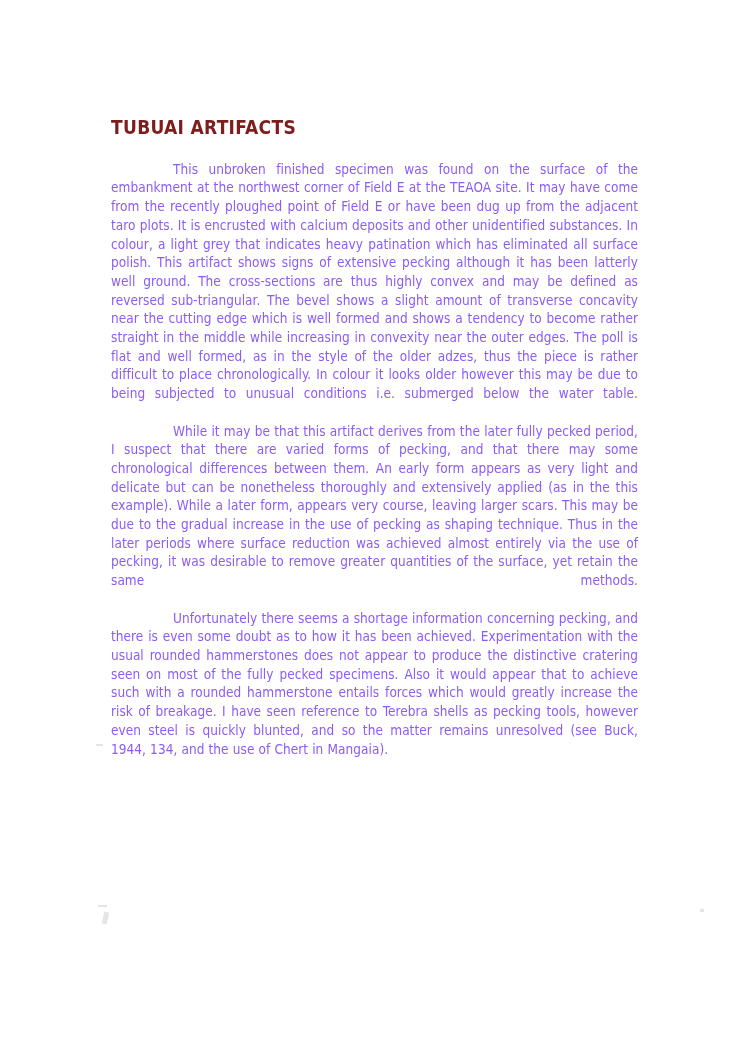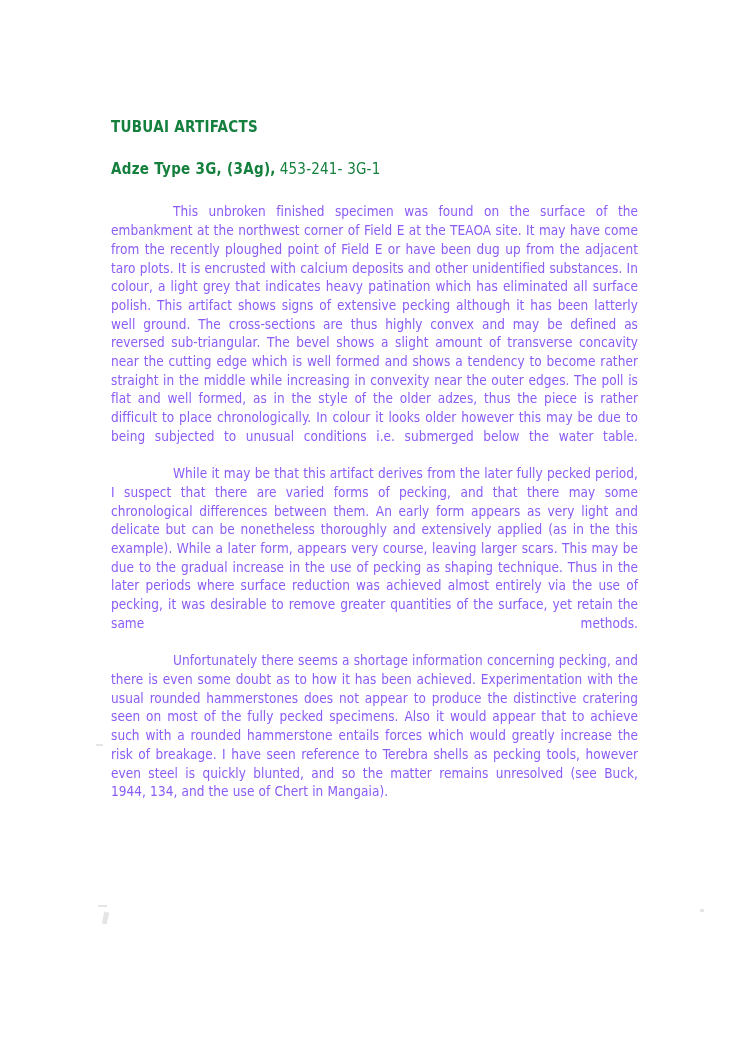--- a/index.html
+++ b/index.html
@@ -22,23 +22,23 @@
   .content {
     position: absolute;
     left: 111px;
     top: 118px;
     width: 527px;
   }
 
   
   .heading {
     font-weight: bold;
-    font-size: 15px;
+    font-size: 19px;
     line-height: 18.7px;
-    color: #15803d;
+    color: #7f1d1d;
     letter-spacing: 0.3px;
     white-space: nowrap;
   }
 
   .heading-title      { margin: 0 0 23px 0; }
   .heading-diagram    { margin: 0 0 23px 0; }
   .heading-specimen   { margin: 0 0 24px 0; }
 
   .catalog-number {
     font-weight: normal;
@@ -90,23 +90,20 @@
 </head>
 <body>
 
 <div class="page">
 
   <div class="content">
 
     <div class="heading heading-title">TUBUAI ARTIFACTS</div>
 
 
-    <div class="heading heading-specimen">
-      <span>Adze Type 3G, (3Ag),</span><span class="catalog-number">453-241- 3G-1</span>
-    </div>
 
     <p class="para">This unbroken finished specimen was found on the surface of the embankment at the northwest corner of Field E at the TEAOA site.  It may have come from the recently ploughed point of Field E or have been dug up from the adjacent taro plots.  It is encrusted with calcium deposits and other unidentified  substances.  In colour, a light grey that indicates heavy patination which has eliminated all surface polish.  This artifact shows signs of extensive pecking although it has been latterly well ground.  The cross-sections are thus highly convex and may be defined as reversed sub-triangular.  The bevel shows a slight amount of transverse concavity near the cutting edge which is well formed and shows a tendency to become rather straight in the middle while increasing in convexity near the outer edges.  The poll is flat and well formed, as in the style of the older adzes, thus the piece is rather difficult to place chronologically.  In colour it looks older however this may be due to being subjected to unusual conditions i.e. submerged below the water table.</p>
 
     <p class="para">While it may be that this artifact derives from the later fully pecked period, I suspect that there are varied forms of pecking, and that there may some chronological differences between them.  An early form appears as very light and delicate but can be nonetheless thoroughly and extensively applied (as in the this example).  While a later form, appears very course, leaving larger scars.  This may be due to the gradual increase in the use of pecking as shaping technique.  Thus in the later periods where surface reduction was achieved almost entirely via the use of pecking, it was desirable to remove greater quantities of the surface,  yet retain the same methods.</p>
 
     <p class="para para-last-natural"><span>Unfortunately there seems a shortage information concerning pecking, and there is even some doubt as to how it has been achieved. Experimentation with the usual rounded hammerstones does not appear to produce the distinctive cratering seen on most of the fully pecked specimens.  Also it would appear that to achieve such with a rounded hammerstone entails forces which would greatly increase the risk of breakage.  I have seen reference to </span><span class="species-name">Terebra</span><span> shells as pecking tools, however even steel is quickly blunted, and so the matter remains unresolved (see Buck, 1944, 134, and the use of Chert in Mangaia).</span></p>
 
   </div>
 
   <div class="scan-artifact artifact-a"></div>

